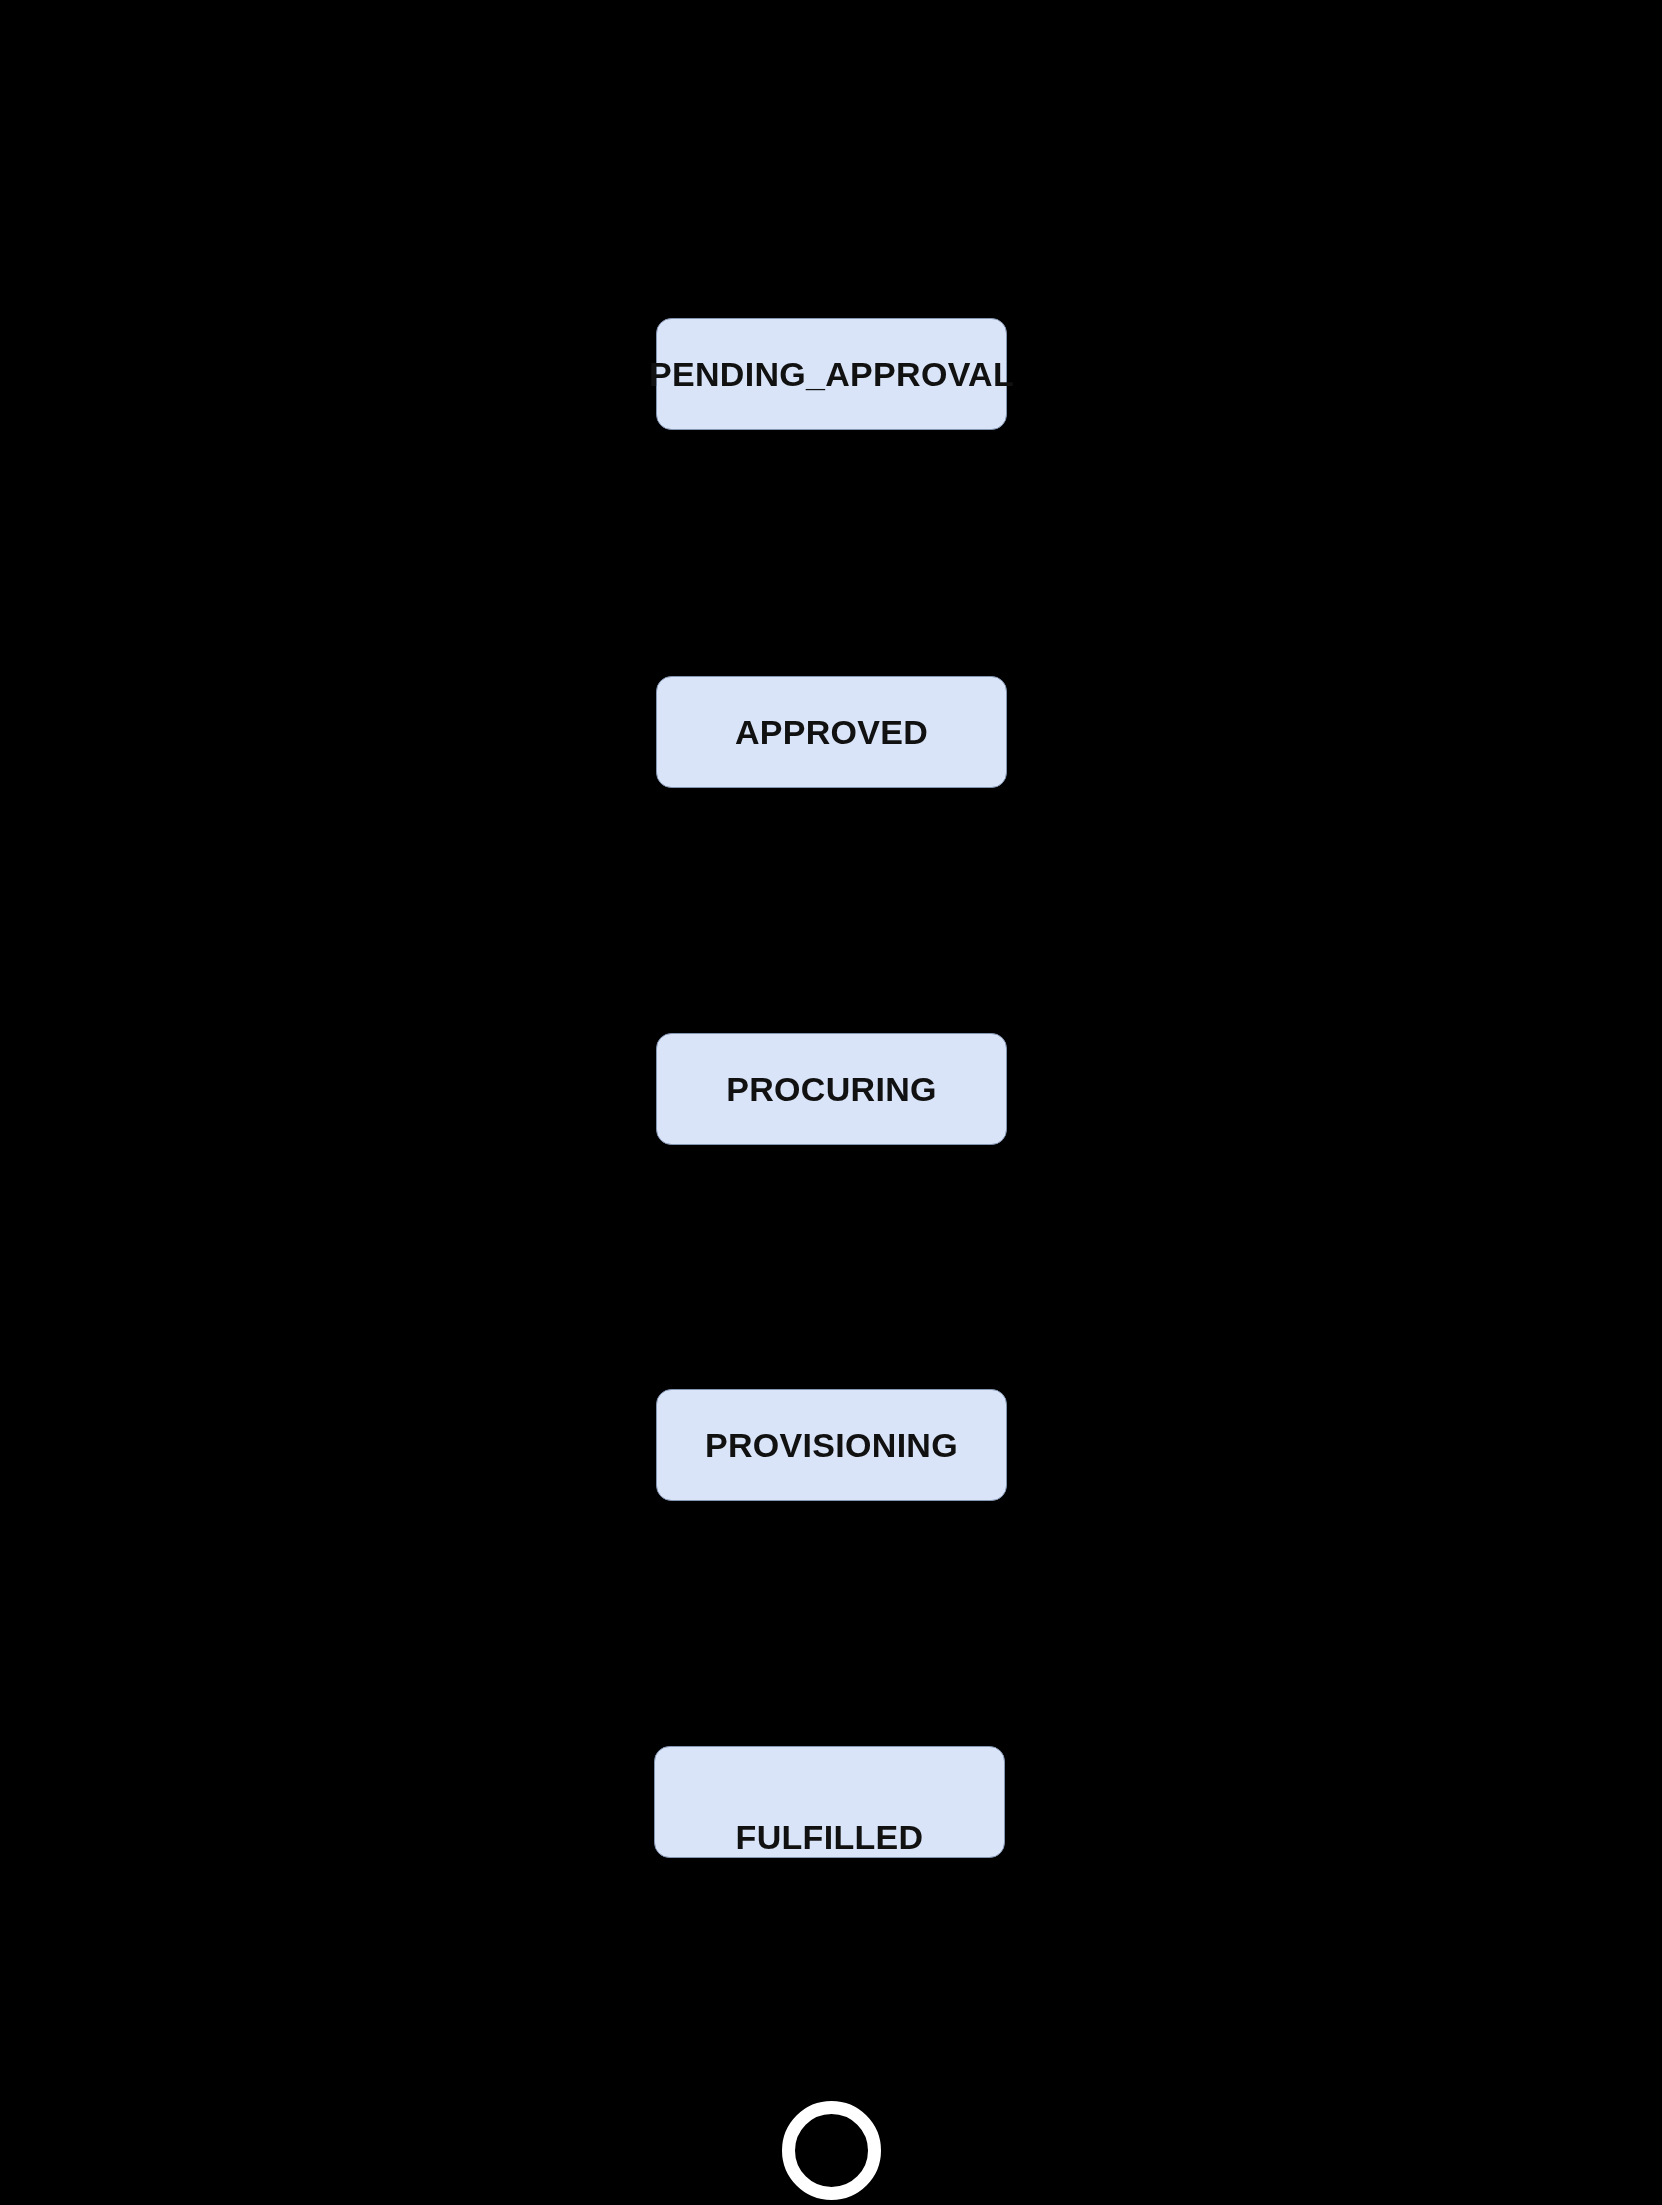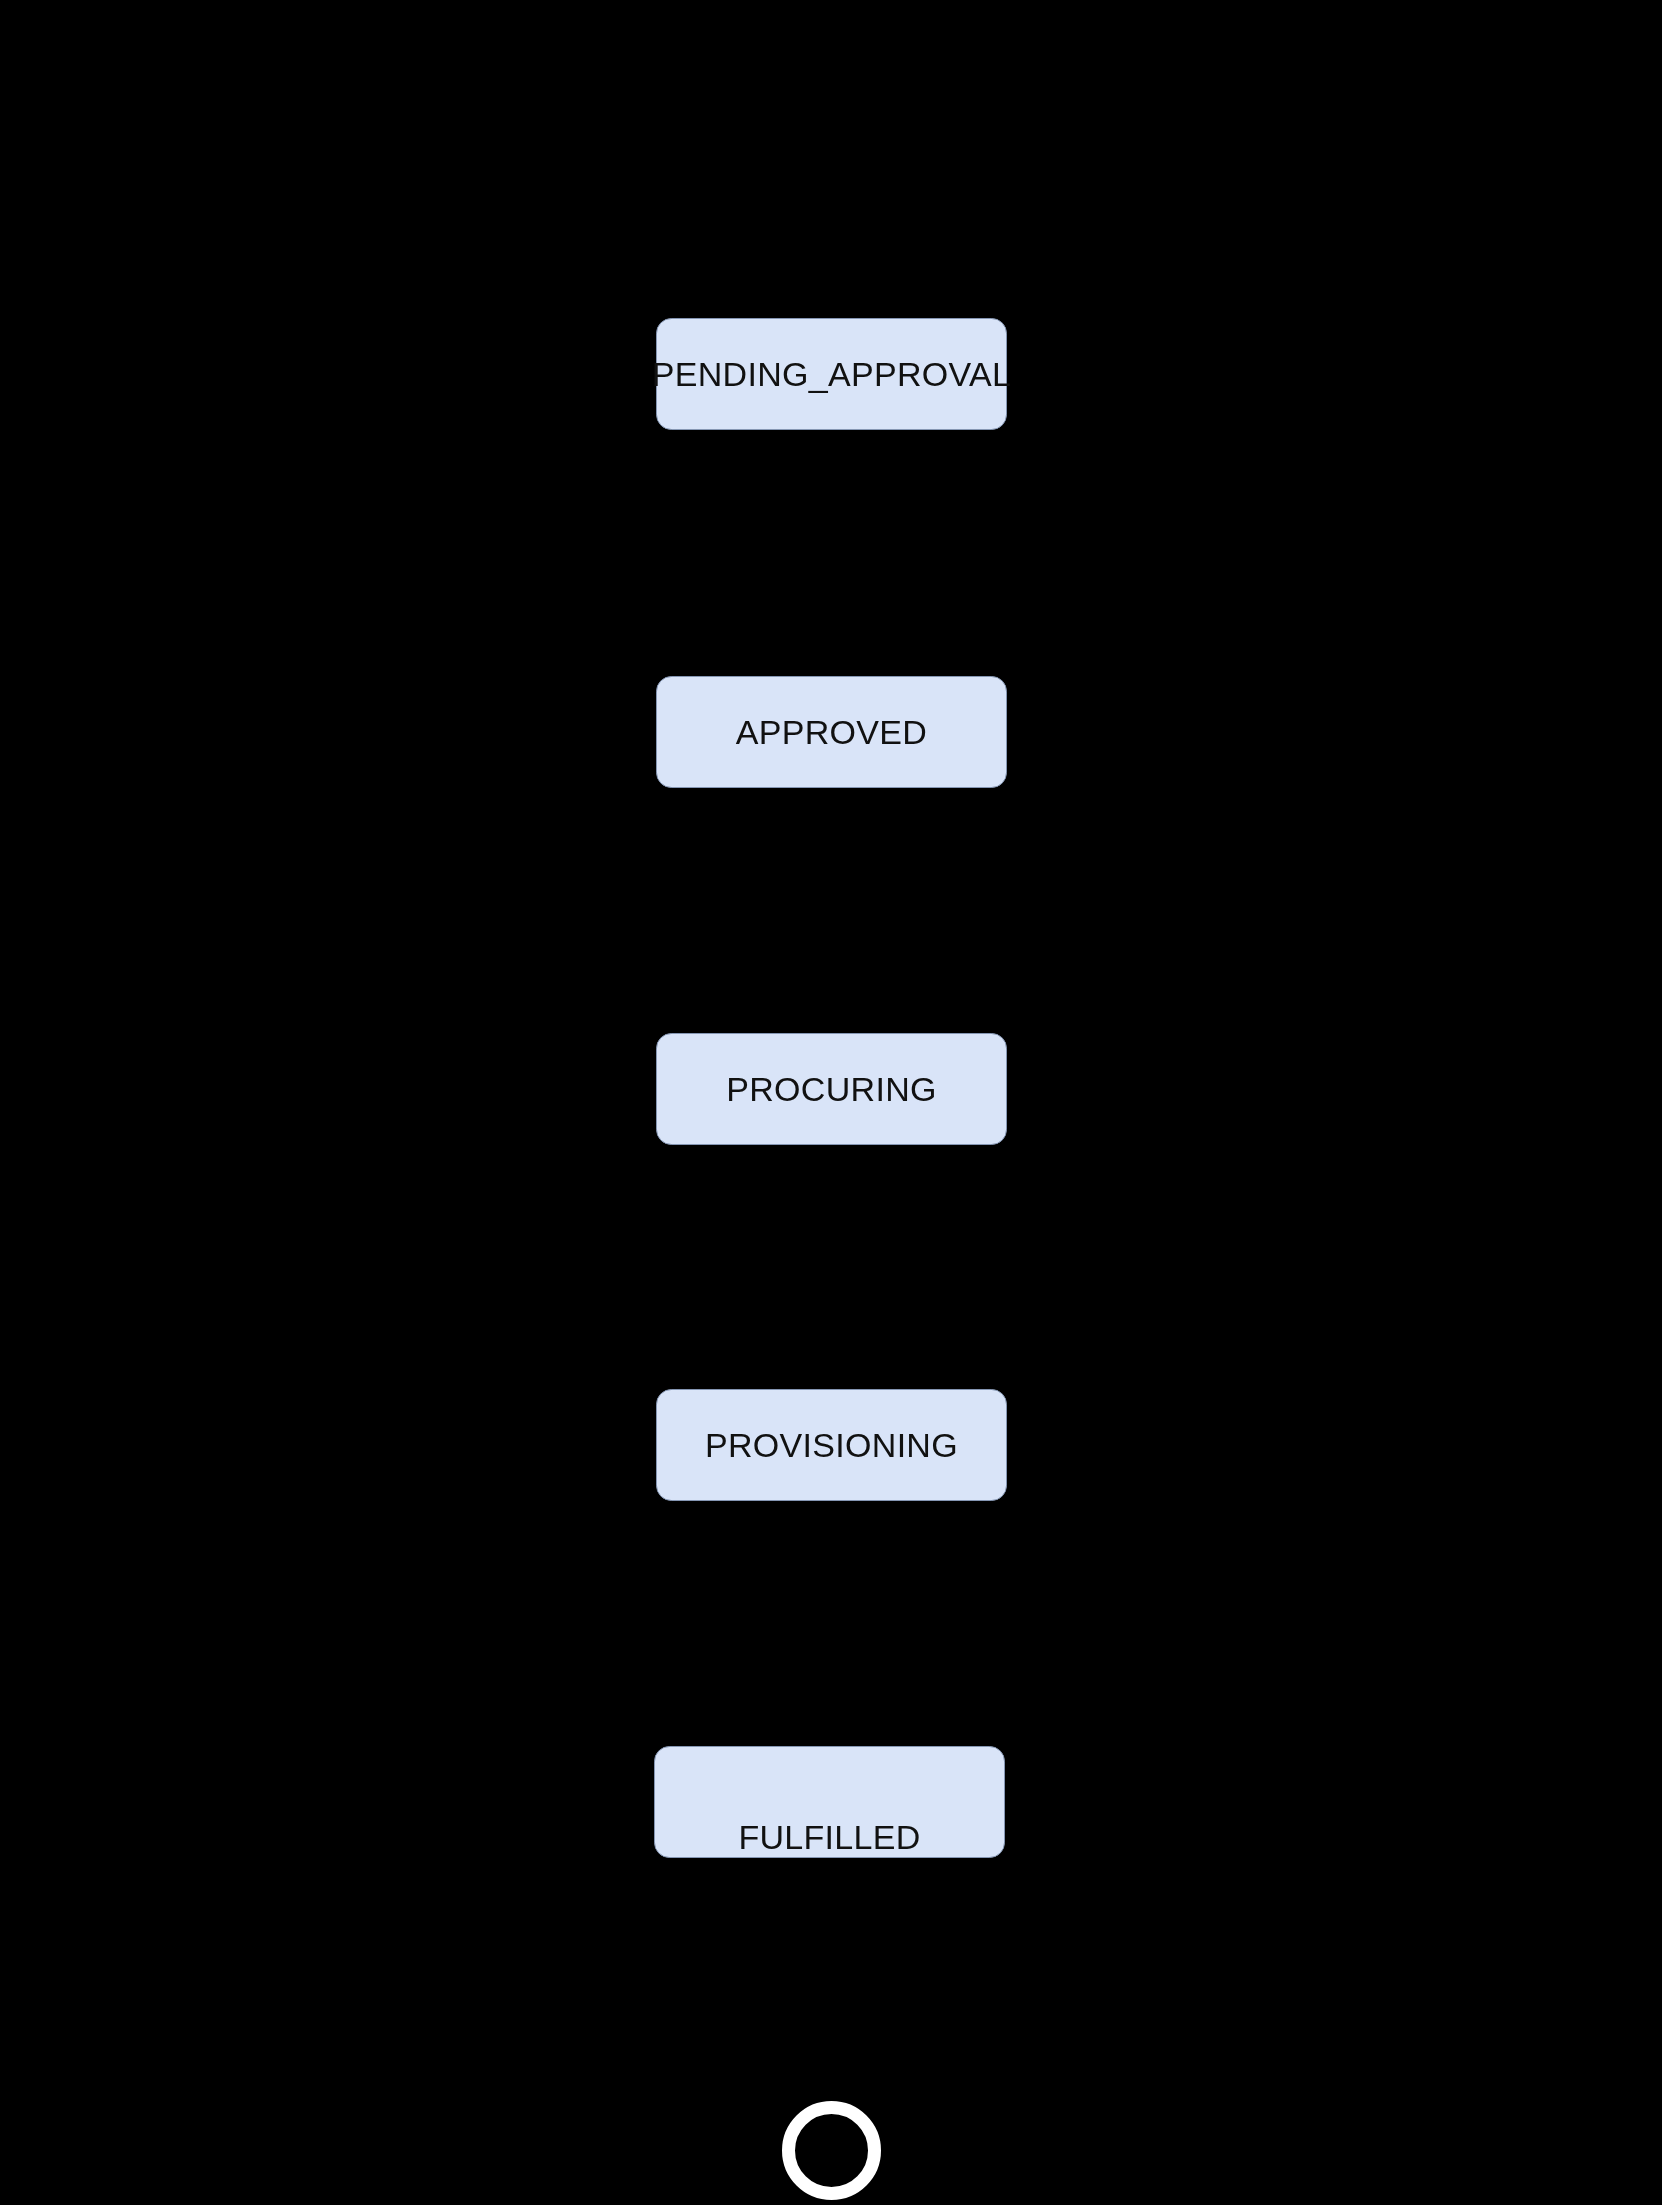--- a/index.html
+++ b/index.html
@@ -34,21 +34,21 @@
     justify-content: center;
   }
   .node-1 { top: 318px; }
   .node-2 { top: 676px; }
   .node-3 { top: 1033px; }
   .node-4 { top: 1389px; }
   .node-5 { top: 1746px; left: 654px; align-items: flex-end; }
   .state-label {
     color: var(--node-text, #111111);
     font-size: 34px;
-    font-weight: 400;
+    font-weight: 700;
     letter-spacing: 0.3px;
     white-space: nowrap;
   }
   .end-state {
     position: absolute;
     left: 782px;
     top: 2101px;
     width: 99px;
     height: 99px;
     box-sizing: border-box;

